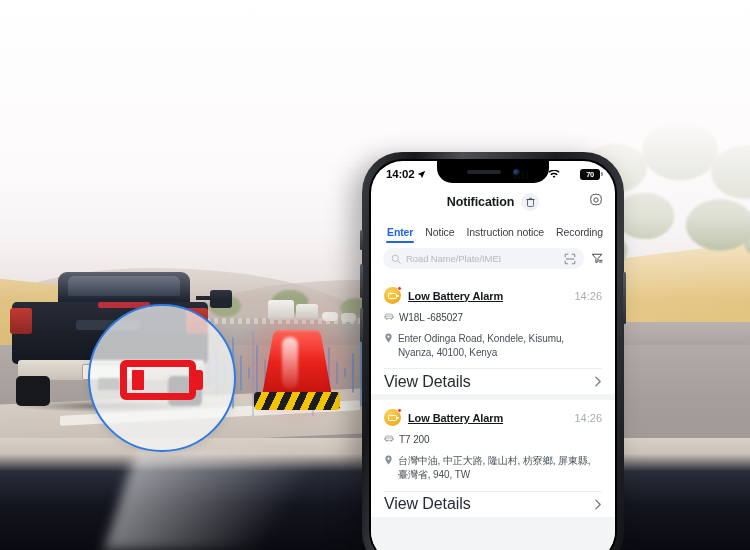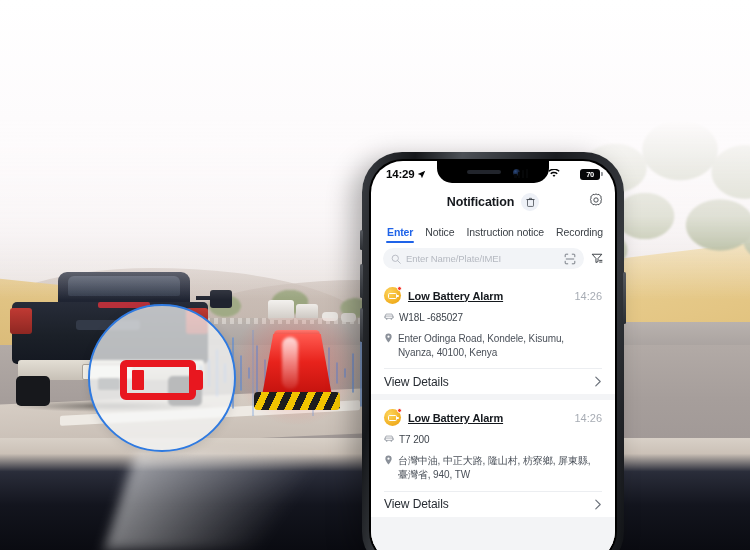--- a/index.html
+++ b/index.html
@@ -272,21 +272,21 @@
 
   
   .statusbar {
     position:relative; height:26px; display:flex; align-items:center;
     padding:0 15px; z-index:6;
   }
   .st-time {
     font-size:11.5px; font-weight:700; color:#060708; letter-spacing:-.2px;
     display:flex; align-items:center; gap:3px;
   }
-  .st-right { margin-left:auto; display:flex; align-items:flex-start; gap:20px; }
+  .st-right { margin-left:auto; display:flex; align-items:center; gap:20px; }
   .bars { display:flex; align-items:flex-end; gap:1.5px; height:9px; }
   .bars i { width:2.3px; background:#060708; border-radius:.5px; display:block; }
   .bars i:nth-child(1){height:3.5px}.bars i:nth-child(2){height:5.3px}
   .bars i:nth-child(3){height:7.1px}.bars i:nth-child(4){height:9px}
   .batt-shell {
     width:20px; height:11px; border-radius:3px; background:#060708;
     display:flex; align-items:center; justify-content:center; position:relative;
   }
   .batt-shell span { font-size:7.5px; font-weight:700; color:#fff; letter-spacing:-.3px; }
   .batt-cap {
@@ -359,21 +359,21 @@
   .alert-title { font-size:11px; font-weight:600; color:#14181d; letter-spacing:-.1px;text-decoration:underline; }
   .alert-time { margin-left:auto; font-size:11px; color:#a7acb4; }
   .meta { display:flex; gap:5px; margin-top:7px; align-items:flex-start; }
   .meta-ic { flex:0 0 auto; margin-top:1px; }
   .meta-txt { font-size:10px; color:#3e444c; line-height:1.38; letter-spacing:-.1px; }
   .meta-txt.addr { color:#4a5059; }
   .divider { height:1px; background:#eceef1; margin-top:9px; }
   .view-row {
     display:flex; align-items:center; height:25px;
   }
-  .view-txt { font-size:12px; color:#272c33; letter-spacing:-.1px; }
+  .view-txt { font-size:16px; color:#272c33; letter-spacing:-.1px; }
   .chev { margin-left:auto; }
 </style>
 </head>
 <body>
 
 <div id="scene">
   <div class="sky"></div>
   <div class="hill-l"></div>
   <div class="hill-m"></div>
   <div class="grass-left"></div>
@@ -506,21 +506,21 @@
   <div class="phone-inner">
     <div class="screen">
 
       <div class="notch">
         <div class="speaker"></div>
         <div class="frontcam"></div>
       </div>
 
       <div class="statusbar">
         <div class="st-time">
-          <span>14:29</span>
+          <span>14:02</span>
           <svg width="9" height="9" viewBox="0 0 12 12">
             <path d="M11 1 1 5.4l4.1 1.5L6.6 11z" fill="#060708"></path>
           </svg>
         </div>
         <div class="st-right">
           <div class="bars">
             <i></i>
               <i></i>
               <i></i>
               <i></i>
@@ -559,21 +559,21 @@
         <div class="tab">Instruction notice</div>
         <div class="tab">Recording</div>
       </div>
 
       <div class="searchrow">
         <div class="searchbox">
           <svg width="10" height="10" viewBox="0 0 14 14">
             <circle cx="6" cy="6" r="4.4" fill="none" stroke="#b5b9c1" stroke-width="1.3"></circle>
             <path d="M9.3 9.3 13 13" stroke="#b5b9c1" stroke-width="1.3" stroke-linecap="round"></path>
           </svg>
-          <span class="search-ph">Enter Name/Plate/IMEI</span>
+          <span class="search-ph">Road Name/Plate/IMEI</span>
           <svg width="12" height="12" viewBox="0 0 16 16">
             <g fill="none" stroke="#6e747d" stroke-width="1.2" stroke-linecap="round">
               <path d="M1.6 5V2.6A1 1 0 0 1 2.6 1.6H5"></path>
               <path d="M11 1.6h2.4a1 1 0 0 1 1 1V5"></path>
               <path d="M14.4 11v2.4a1 1 0 0 1-1 1H11"></path>
               <path d="M5 14.4H2.6a1 1 0 0 1-1-1V11"></path>
               <path d="M3 8h10"></path>
             </g>
           </svg>
         </div>

